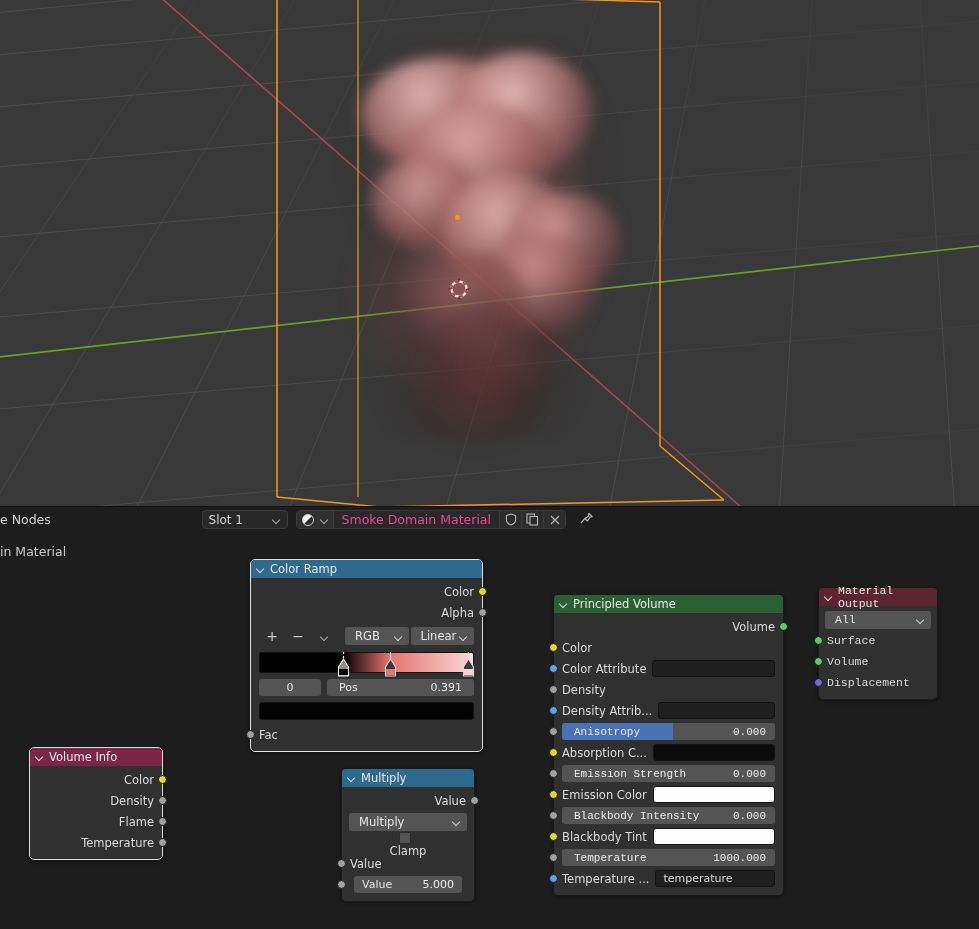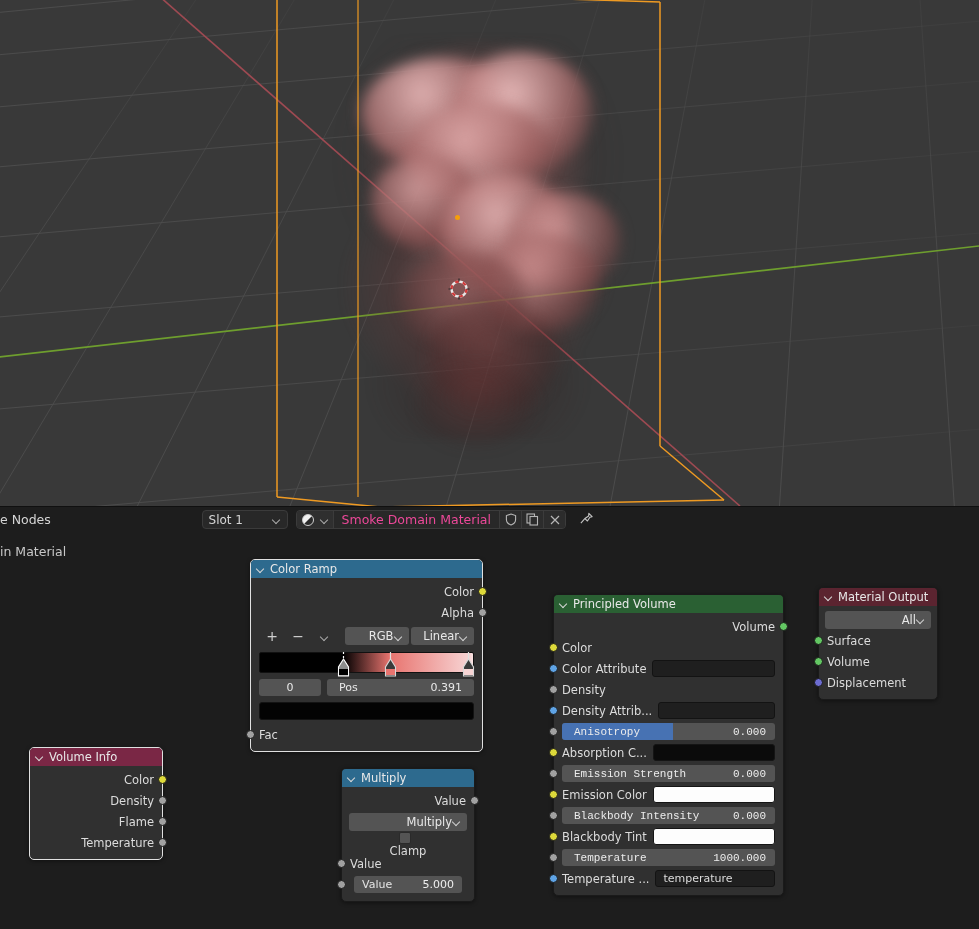--- a/index.html
+++ b/index.html
@@ -175,21 +175,21 @@
   .slider .s-val {
     position: absolute; right: 9px; font-size: 11px; color: #ececec;
   }
   .inline-label { font-size: 11.5px; color: #dcdcdc; white-space: nowrap; margin-right: 6px; }
 
   .dd {
     height: 18px; border-radius: 3px; background: #545454;
     display: flex; align-items: center; padding: 0 6px 0 10px;
     font-size: 11.5px; color: #e8e8e8; flex: 1; position: relative;
   }
-  .dd .dd-lbl { flex: 1; text-align: right; }
+  .dd .dd-lbl { flex: 1; }
   .dd .chev2 { width: 9px; height: 9px; position: relative; }
   .dd .chev2::before {
     content:""; position:absolute; left:1px; top:2px; width:5px; height:5px;
     border-right:1.4px solid #d0d0d0; border-bottom:1.4px solid #d0d0d0;
     transform: rotate(45deg);
   }
 
   
   .cr-tools { display: flex; align-items: center; gap: 0px; padding: 0 8px; height: 20px; }
   .cr-btn {
@@ -525,21 +525,21 @@
         </div>
 
         <div class="row">
           <span class="sock blue" style="left:-5px; top:6px;"></span>
           <span class="inline-label">Temperature ...</span>
           <span class="field-text">temperature</span>
         </div>
       </div>
     </div>
 
-    <div class="node" id="node-matout" style="left:818px; top:55px; width:120px;">
+    <div class="node" id="node-matout" style="left:818px; top:55px; width:120px;font-family:Liberation Mono, monospace;">
       <div class="node-header" style="background:#5b2430;">
         <span class="tri"></span>
         <span>Material Output</span>
       </div>
       <div class="node-body">
         <div class="row" style="padding:0 6px;">
           <span class="dd">
             <span class="dd-lbl">All</span>
             <span class="chev2"></span>
           </span>

